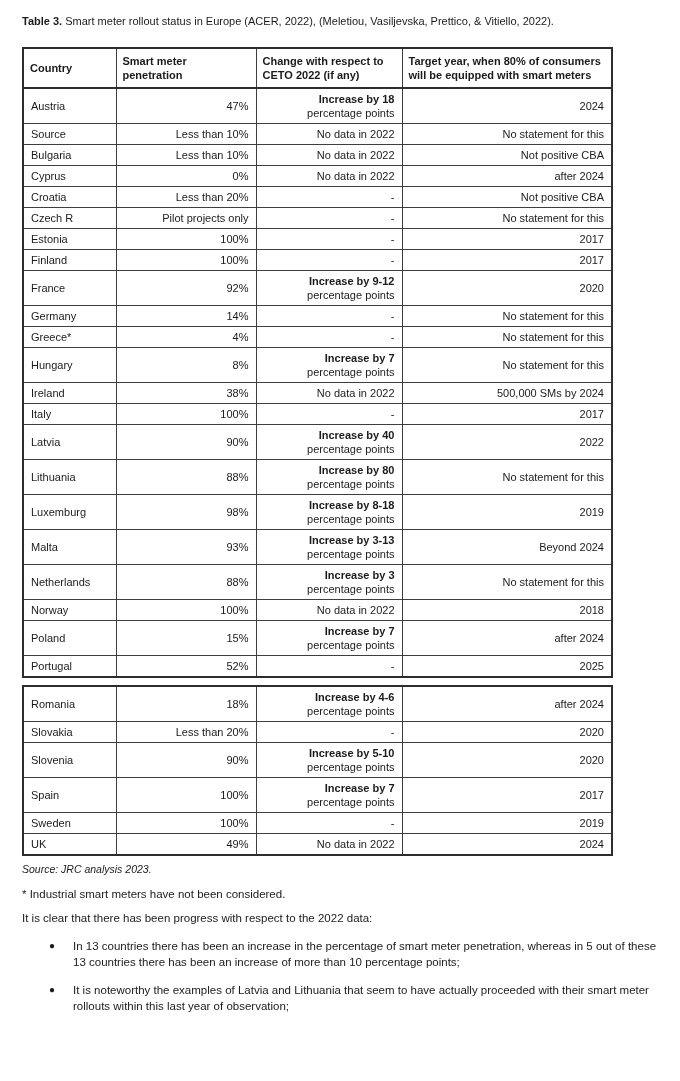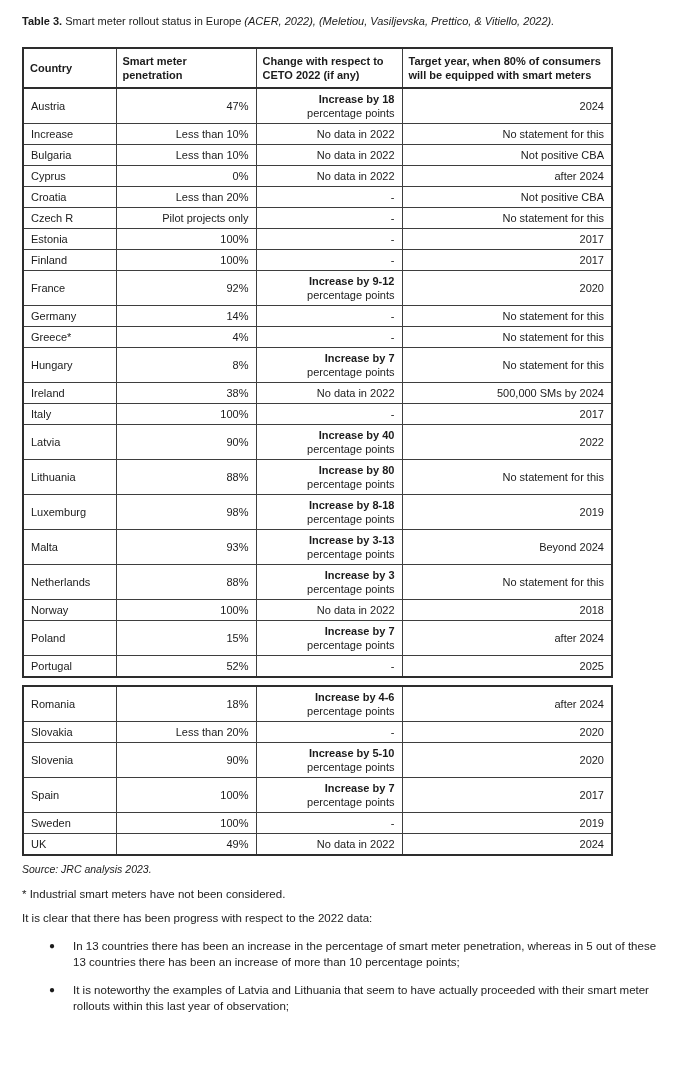--- a/index.html
+++ b/index.html
@@ -7,21 +7,21 @@
     width: 680px; height: 1081px;
     background: #ffffff;
     font-family: "Liberation Sans", sans-serif;
     color: #1b1b1b;
     overflow: hidden;
   }
   .page { padding: 14px 20px 0 22px; }
 
   .caption { font-size: 11px; line-height: 15px; margin: 0 0 18px 0; }
   .caption .cap-label { font-weight: 700; }
-  .caption .cap-cite { font-style: italic; }
+  .caption .cap-cite { }
 
   table.rollout {
     border-collapse: collapse;
     table-layout: fixed;
     width: 589px;
     border: 2px solid #2d2d2d;
   }
   table.rollout.part2 { margin-top: 7px; }
   th, td { border: 1px solid #3e3e3e; overflow: hidden; }
   thead tr { border-bottom: 2px solid #2d2d2d; padding-left: 20px; }
@@ -77,21 +77,21 @@
         <tr>
           <td class="c-country">Austria</td>
           <td class="c-pen">47%</td>
           <td class="c-chg">
             <div class="chg-bold">Increase by 18</div>
             <div>percentage points</div>
           </td>
           <td class="c-target">2024</td>
         </tr>
         <tr>
-          <td class="c-country">Increase</td>
+          <td class="c-country">Source</td>
           <td class="c-pen">Less than 10%</td>
           <td class="c-chg">No data in 2022</td>
           <td class="c-target">No statement for this</td>
         </tr>
         <tr>
           <td class="c-country">Bulgaria</td>
           <td class="c-pen">Less than 10%</td>
           <td class="c-chg">No data in 2022</td>
           <td class="c-target">Not positive CBA</td>
         </tr>

